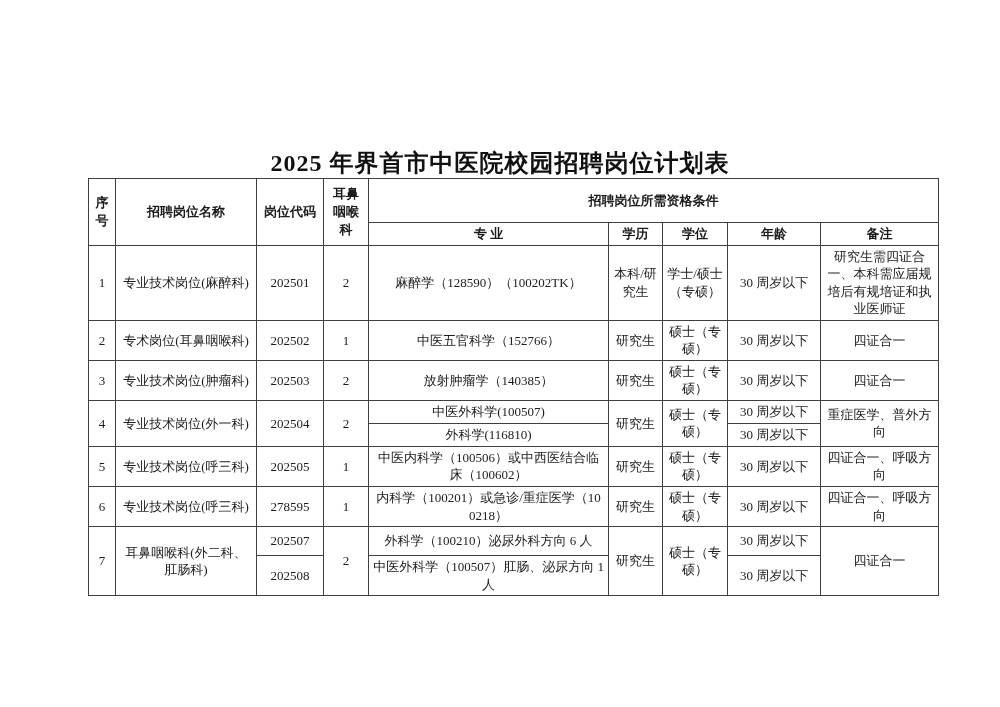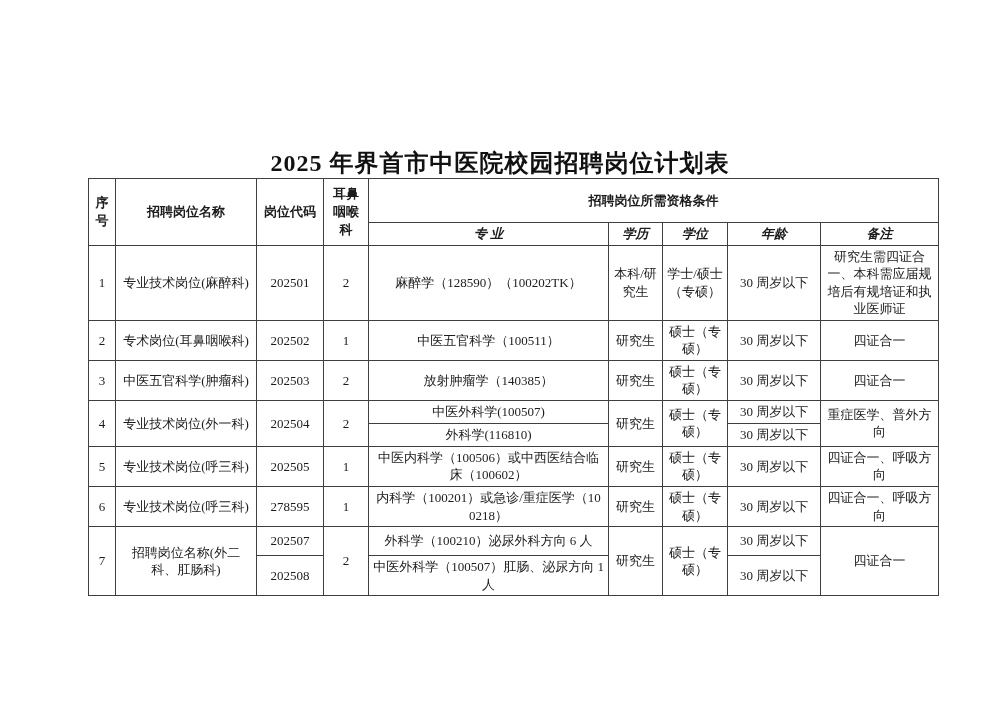--- a/index.html
+++ b/index.html
@@ -44,21 +44,21 @@
     vertical-align: middle;
     padding: 2px 4px;
     font-weight: normal;
     line-height: 1.35;
     word-break: break-all;
     overflow: hidden;
   }
   table.plan th { font-weight: bold; }
   td.left, th.left { text-align: left; padding-left: 8px; }
   tr.h1 { height: 44px; }
-  tr.h2 { height: 22px; font-style: italic; }
+  tr.h2 { height: 22px; }
   tr.r1 { height: 75px; }
   tr.r2, tr.r3 { height: 34px; }
   tr.r4a, tr.r4b { height: 23px; }
   tr.r5, tr.r6 { height: 37px; }
   tr.r7a { height: 29px; }
   tr.r7b { height: 33px; }
 </style>
 </head>
 <body>
 
@@ -104,30 +104,30 @@
         <td>学士/硕士（专硕）</td>
         <td>30 周岁以下</td>
         <td class="left">研究生需四证合一、本科需应届规培后有规培证和执业医师证</td>
       </tr>
 
       <tr class="r2">
         <td>2</td>
         <td>专术岗位(耳鼻咽喉科)</td>
         <td>202502</td>
         <td>1</td>
-        <td class="left">中医五官科学（100511）</td>
+        <td class="left">中医五官科学（152766）</td>
         <td>研究生</td>
         <td>硕士（专硕）</td>
         <td>30 周岁以下</td>
         <td>四证合一</td>
       </tr>
 
       <tr class="r3">
         <td>3</td>
-        <td>中医五官科学(肿瘤科)</td>
+        <td>专业技术岗位(肿瘤科)</td>
         <td>202503</td>
         <td>2</td>
         <td class="left">放射肿瘤学（140385）</td>
         <td>研究生</td>
         <td>硕士（专硕）</td>
         <td>30 周岁以下</td>
         <td>四证合一</td>
       </tr>
 
       <tr class="r4a">
@@ -165,21 +165,21 @@
         <td>1</td>
         <td class="left">内科学（100201）或急诊/重症医学（100218）</td>
         <td>研究生</td>
         <td>硕士（专硕）</td>
         <td>30 周岁以下</td>
         <td class="left">四证合一、呼吸方向</td>
       </tr>
 
       <tr class="r7a">
         <td rowspan="2">7</td>
-        <td rowspan="2" class="left">招聘岗位名称(外二科、肛肠科)</td>
+        <td rowspan="2" class="left">耳鼻咽喉科(外二科、肛肠科)</td>
         <td>202507</td>
         <td rowspan="2">2</td>
         <td class="left">外科学（100210）泌尿外科方向 6 人</td>
         <td rowspan="2">研究生</td>
         <td rowspan="2">硕士（专硕）</td>
         <td>30 周岁以下</td>
         <td rowspan="2" class="left">四证合一</td>
       </tr>
       <tr class="r7b">
         <td>202508</td>

